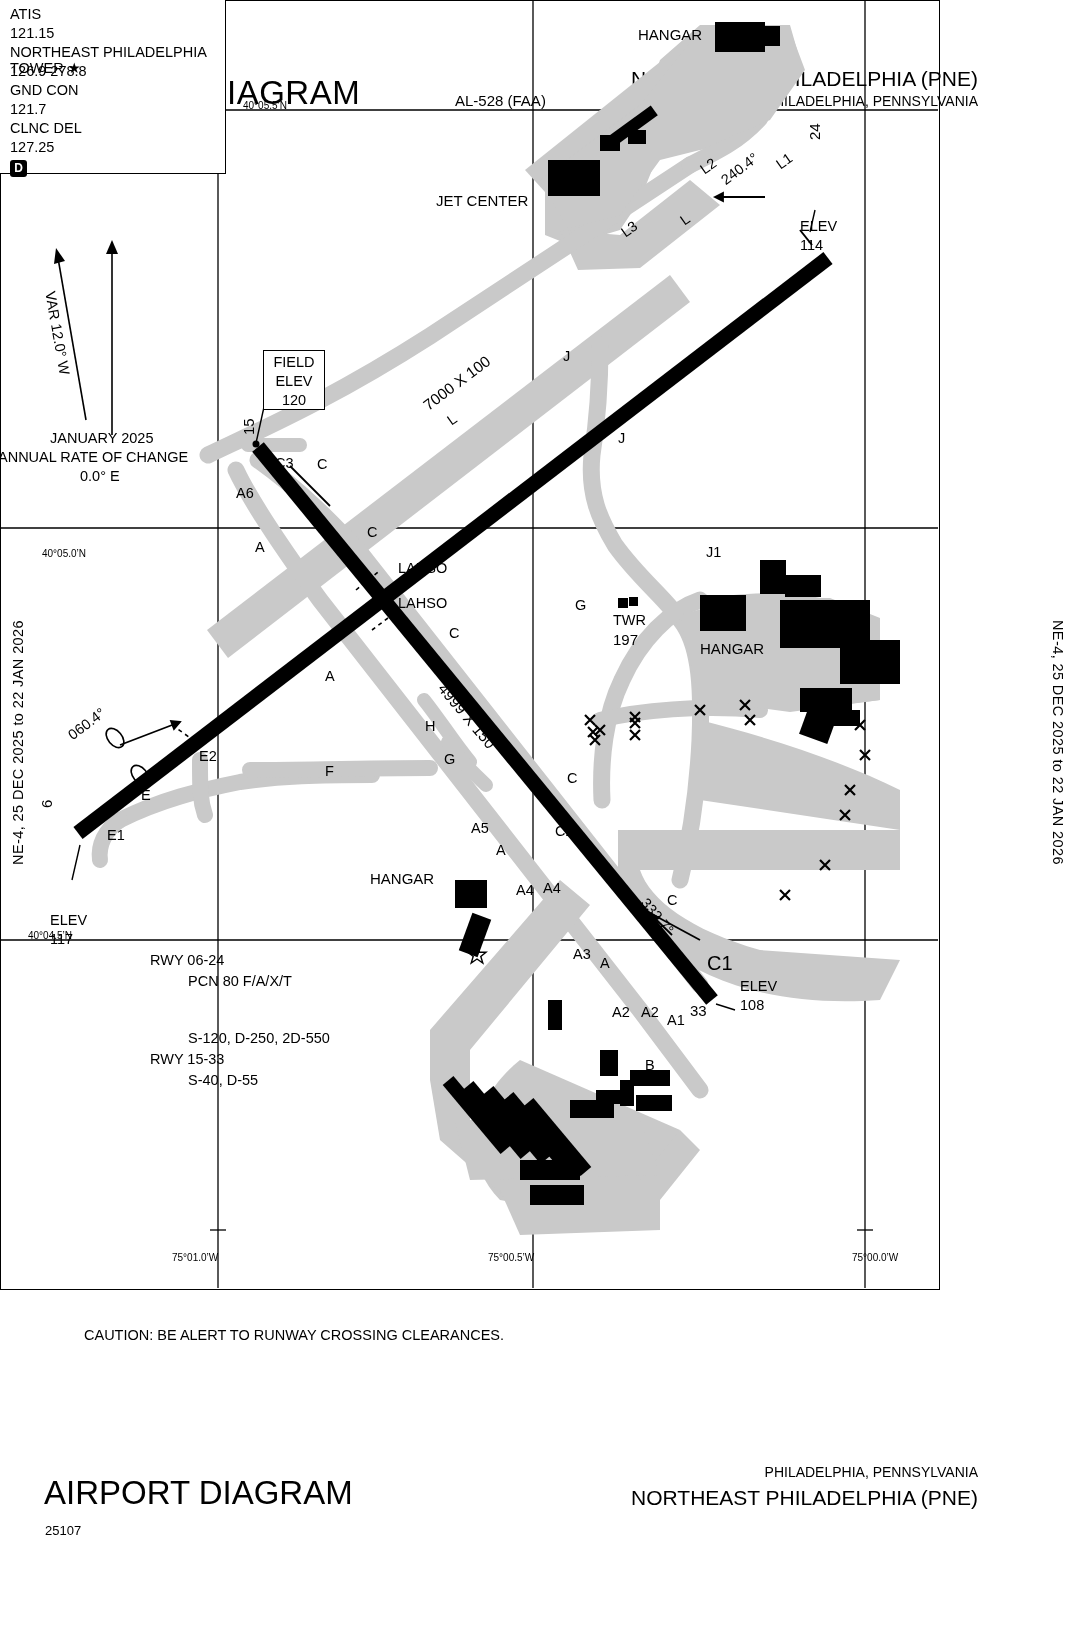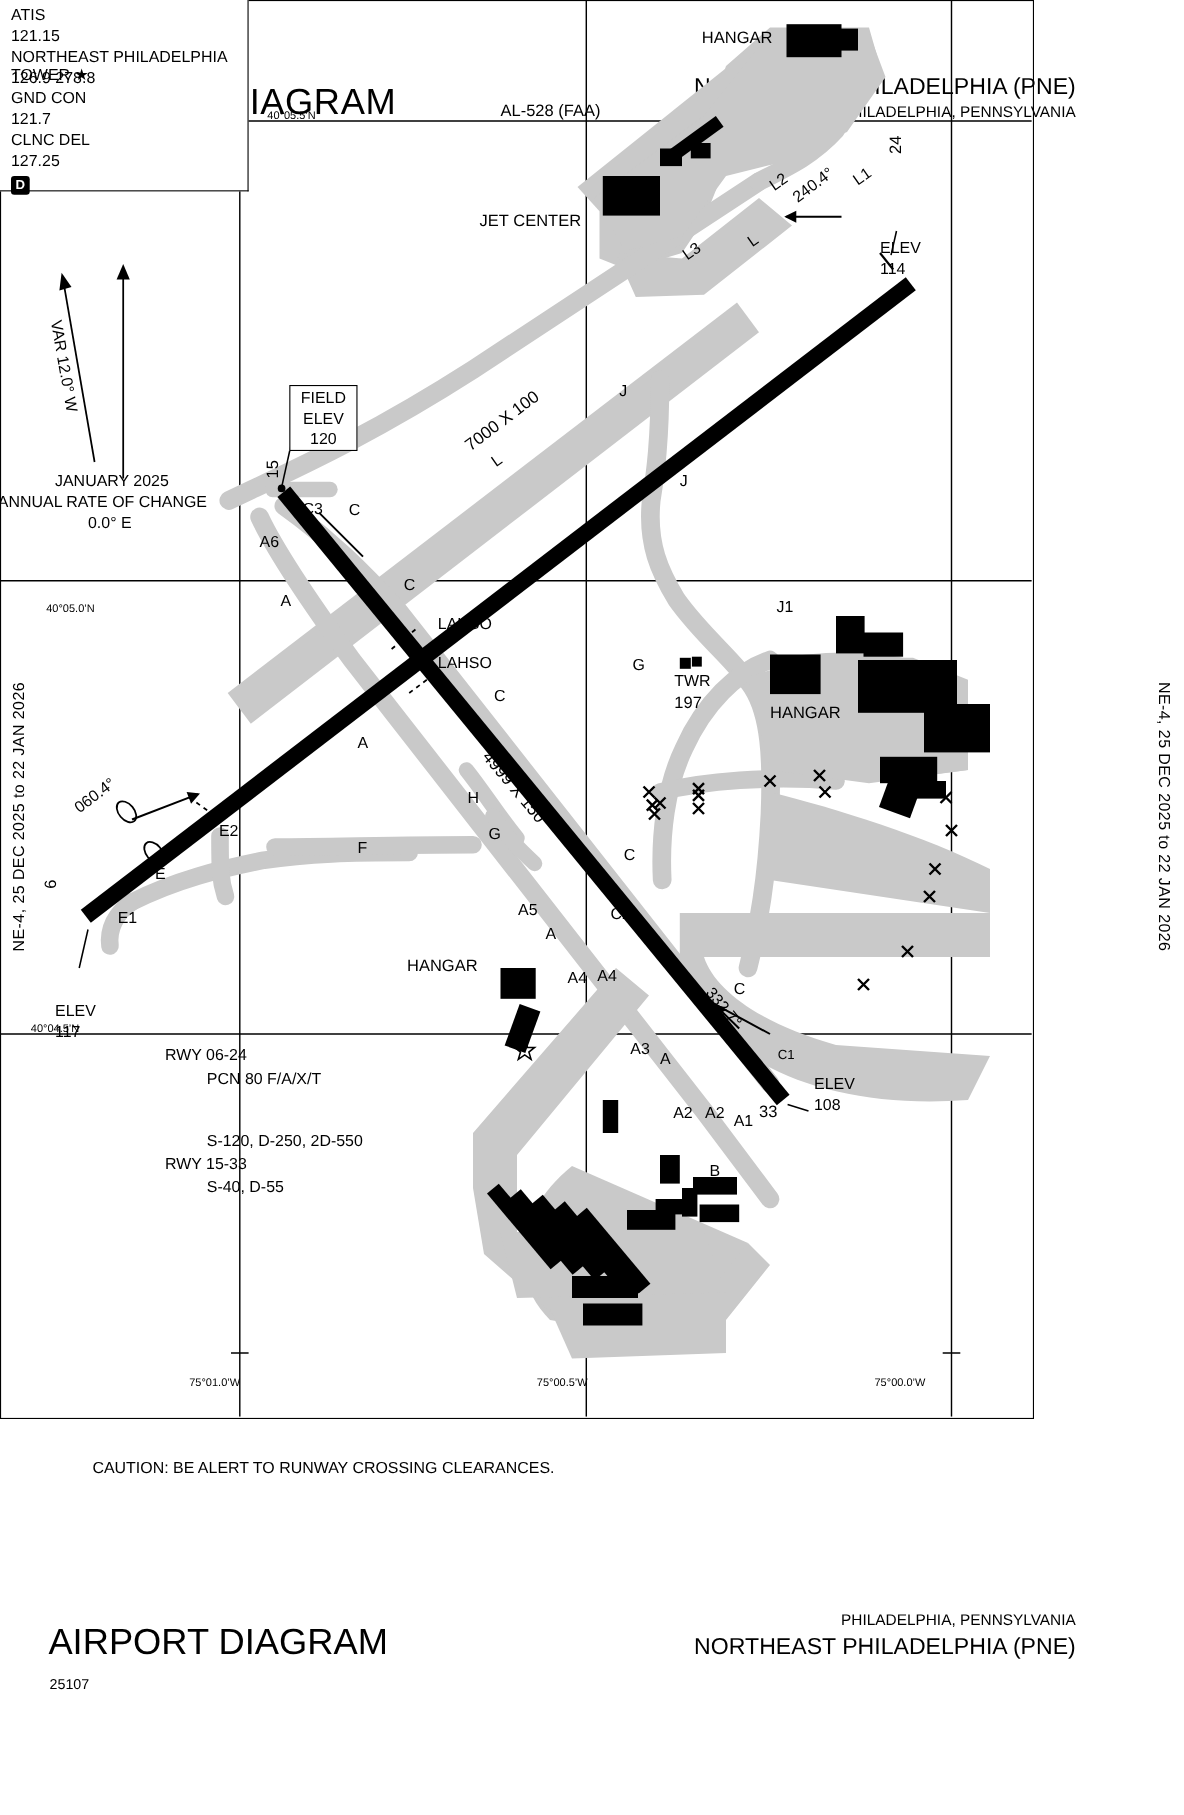--- a/index.html
+++ b/index.html
@@ -259,21 +259,21 @@
   <div class="txt small" style="left:50px;top:430px;">JANUARY 2025</div>
   <div class="txt small" style="left:-2px;top:449px;">ANNUAL RATE OF CHANGE</div>
   <div class="txt small" style="left:80px;top:468px;">0.0° E</div>
 
   <div class="txt latlabel" style="left:243px;top:100px;">40°05.5’N</div>
   <div class="txt latlabel" style="left:42px;top:538px;margin-top:10px;">40°05.0’N</div>
   <div class="txt latlabel" style="left:28px;top:930px;text-align:right;">40°04.5’N</div>
 
   <div class="txt latlabel" style="left:172px;top:1252px;">75°01.0’W</div>
   <div class="txt latlabel" style="left:488px;top:1252px;">75°00.5’W</div>
-  <div class="txt latlabel" style="left:795px;top:1252px;">75°00.0’W</div>
+  <div class="txt latlabel" style="left:852px;top:1252px;">75°00.0’W</div>
 
   <div class="txt" style="left:638px;top:26px;font-size:15px;">HANGAR</div>
   <div class="txt" style="left:436px;top:192px;font-size:15px;">JET CENTER</div>
   <div class="txt" style="left:700px;top:640px;font-size:15px;">HANGAR</div>
   <div class="txt" style="left:370px;top:870px;font-size:15px;">HANGAR</div>
   <div class="txt" style="left:398px;top:560px;font-size:14.5px;">LAHSO</div>
   <div class="txt" style="left:398px;top:595px;font-size:14.5px;">LAHSO</div>
 
   <div class="txt" style="left:613px;top:612px;font-size:14.5px;">TWR</div>
   <div class="txt" style="left:613px;top:631px;font-size:15px;">197</div>
@@ -306,21 +306,21 @@
       <div class="txt" style="left: 444px; top: 415px; font-size: 14.5px; transform: rotate(-35deg); transform-origin: left top;">L</div>
       <div class="txt" style="left: 563px; top: 348px; font-size: 14.5px;">J</div>
       <div class="txt" style="left: 618px; top: 430px; font-size: 14.5px;">J</div>
       <div class="txt" style="left: 706px; top: 544px; font-size: 14.5px;">J1</div>
       <div class="txt" style="left: 317px; top: 456px; font-size: 14.5px;">C</div>
       <div class="txt" style="left: 367px; top: 524px; font-size: 14.5px;">C</div>
       <div class="txt" style="left: 449px; top: 625px; font-size: 14.5px;">C</div>
       <div class="txt" style="left: 567px; top: 770px; font-size: 14.5px;">C</div>
       <div class="txt" style="left: 555px; top: 823px; font-size: 14.5px;">C2</div>
       <div class="txt" style="left: 667px; top: 892px; font-size: 14.5px;">C</div>
-      <div class="txt" style="left: 707px; top: 952px; font-size: 12px;">C1</div>
+      <div class="txt" style="left: 707px; top: 952px; font-size: 20px;">C1</div>
       <div class="txt" style="left: 275px; top: 455px; font-size: 14.5px;">C3</div>
       <div class="txt" style="left: 236px; top: 485px; font-size: 14.5px;">A6</div>
       <div class="txt" style="left: 255px; top: 539px; font-size: 14.5px;">A</div>
       <div class="txt" style="left: 325px; top: 668px; font-size: 14.5px;">A</div>
       <div class="txt" style="left: 471px; top: 820px; font-size: 14.5px;">A5</div>
       <div class="txt" style="left: 496px; top: 842px; font-size: 14.5px;">A</div>
       <div class="txt" style="left: 516px; top: 882px; font-size: 14.5px;">A4</div>
       <div class="txt" style="left: 543px; top: 880px; font-size: 14.5px;">A4</div>
       <div class="txt" style="left: 573px; top: 946px; font-size: 14.5px;">A3</div>
       <div class="txt" style="left: 600px; top: 955px; font-size: 14.5px;">A</div>

